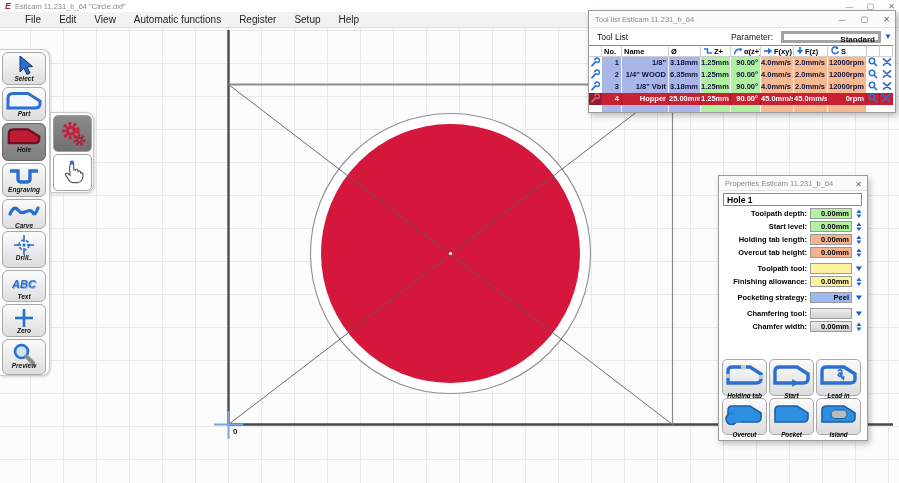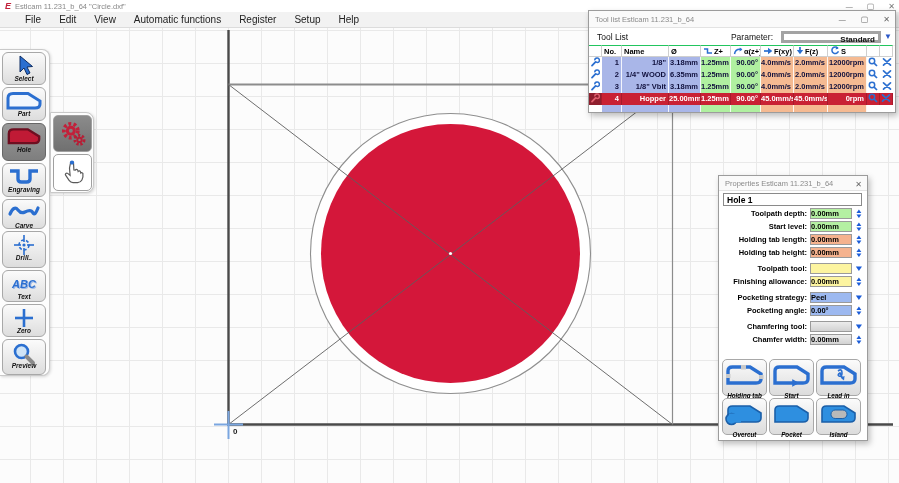--- a/index.html
+++ b/index.html
@@ -71,21 +71,21 @@
   
   #props{left:718px;top:175px;width:148px;height:264px;}
   #props .wt{height:14px;}
   .pname{position:absolute;left:4px;top:17px;width:139px;height:13px;border:1px solid #8a8a8a;
          font-size:8.5px;font-weight:bold;line-height:13px;padding-left:3px;box-sizing:border-box;background:#fff;}
   .pfields{position:absolute;left:0px;top:31px;width:148px;}
   .prow{display:flex;align-items:center;height:13px;}
   .prow.gap{margin-top:3px;}
   .plabel{width:88px;text-align:right;font-size:7.5px;font-weight:bold;color:#000;padding-right:3px;}
   .pfield{width:42px;height:11px;border:1px solid #9a9a9a;font-size:7.5px;font-weight:bold;
-          text-align:left;line-height:10px;padding-right:2px;box-sizing:border-box;}
+          text-align:right;line-height:10px;padding-right:2px;box-sizing:border-box;}
   .pfield.green{background:#b4f0a2;}
   .pfield.blue{background:#9db9f0;}
   .pfield.salmon{background:#f5b28e;}
   .pfield.yellow{background:#fcf4a0;}
   .pfield.gray{background:linear-gradient(#ececec,#d2d2d2);}
   .pctl{width:12px;text-align:center;color:#1b5cd8;font-size:6px;line-height:5px;margin-left:1px;}
   .pctl .st{display:block;transform:scaleX(1.4);}
   .pctl.dd{font-size:8px;line-height:11px;transform:scaleX(1.3);}
   .pbtns{position:absolute;left:3px;top:183px;width:144px;display:flex;flex-wrap:wrap;gap:2px;}
   .pbtn{width:45px;height:37px;border:1px solid #a8a8a8;border-radius:5px;background:linear-gradient(#fbfbfb,#dcdcdc);
@@ -382,21 +382,21 @@
       </div>
       <div class="prow">
         <div class="plabel">Holding tab length:</div>
         <div class="pfield salmon">0.00mm</div>
         <div class="pctl">
           <span class="st">▲</span>
           <span class="st">▼</span>
         </div>
       </div>
       <div class="prow">
-        <div class="plabel">Holding tab height:</div>
+        <div class="plabel">Overcut tab height:</div>
         <div class="pfield salmon">0.00mm</div>
         <div class="pctl">
           <span class="st">▲</span>
           <span class="st">▼</span>
         </div>
       </div>
       <div class="prow gap">
         <div class="plabel">Toolpath tool:</div>
         <div class="pfield yellow"></div>
         <div class="pctl dd">▼</div>
@@ -406,28 +406,20 @@
         <div class="pfield yellow">0.00mm</div>
         <div class="pctl">
           <span class="st">▲</span>
           <span class="st">▼</span>
         </div>
       </div>
       <div class="prow gap">
         <div class="plabel">Pocketing strategy:</div>
         <div class="pfield blue">Peel</div>
         <div class="pctl dd">▼</div>
-      </div>
-      <div class="prow">
-        <div class="plabel">Pocketing angle:</div>
-        <div class="pfield blue">0.00°</div>
-        <div class="pctl">
-          <span class="st">▲</span>
-          <span class="st">▼</span>
-        </div>
       </div>
       <div class="prow gap">
         <div class="plabel">Chamfering tool:</div>
         <div class="pfield gray"></div>
         <div class="pctl dd">▼</div>
       </div>
       <div class="prow">
         <div class="plabel">Chamfer width:</div>
         <div class="pfield gray">0.00mm</div>
         <div class="pctl">

